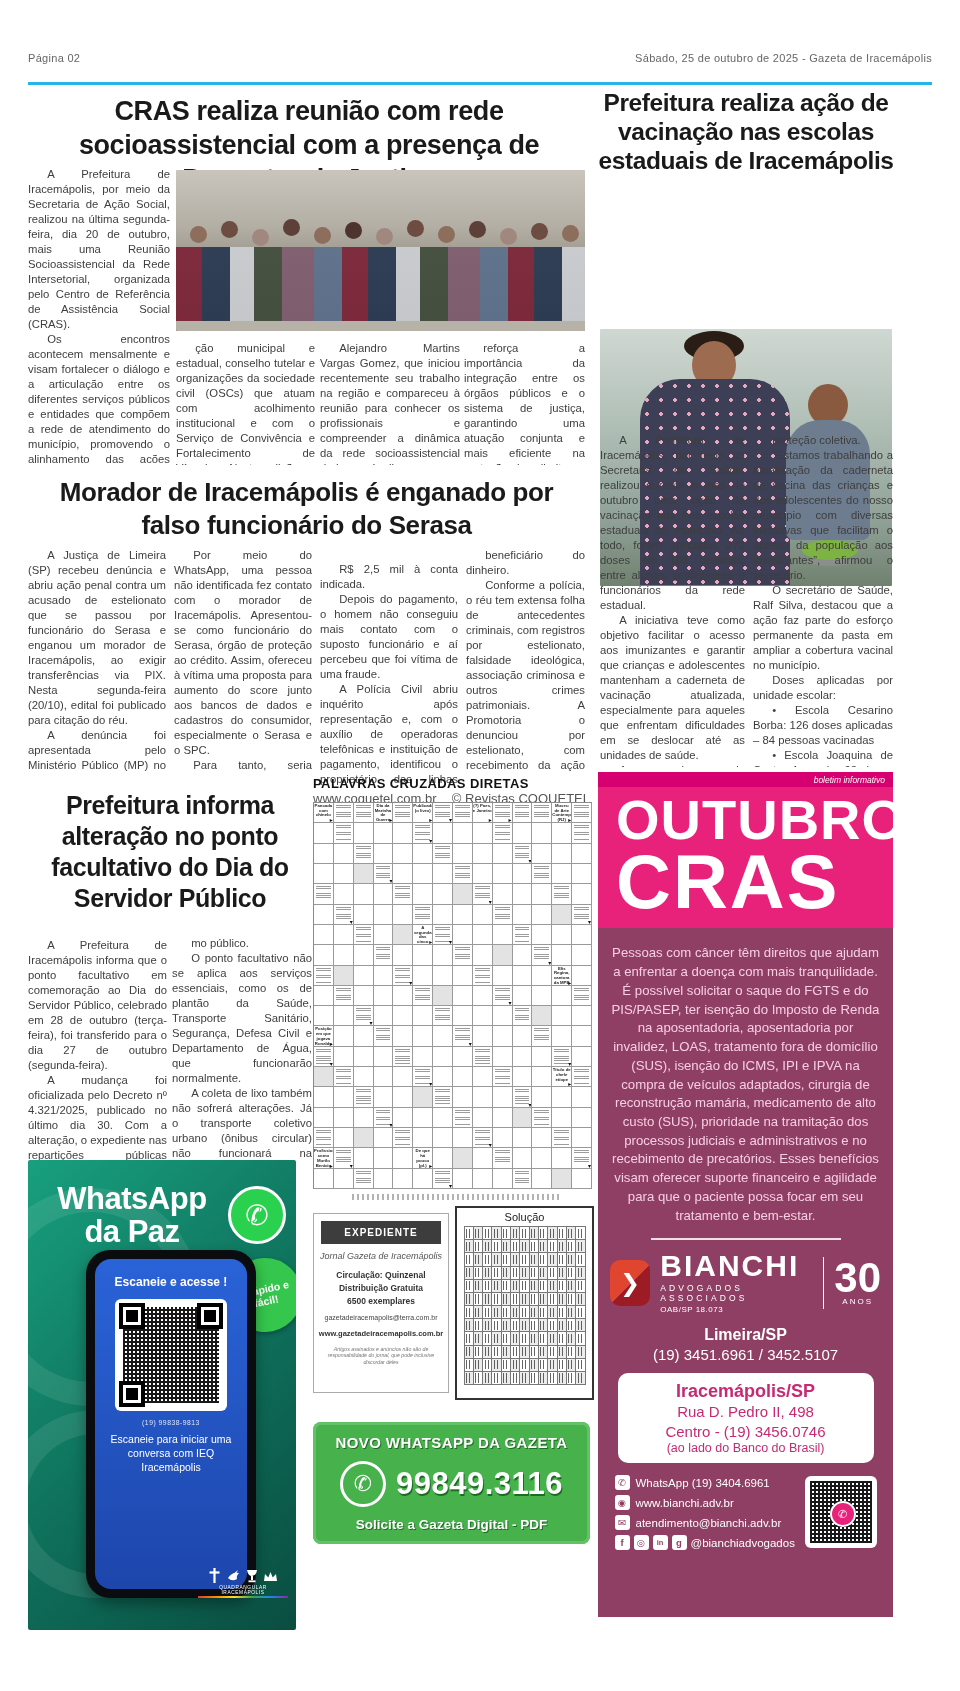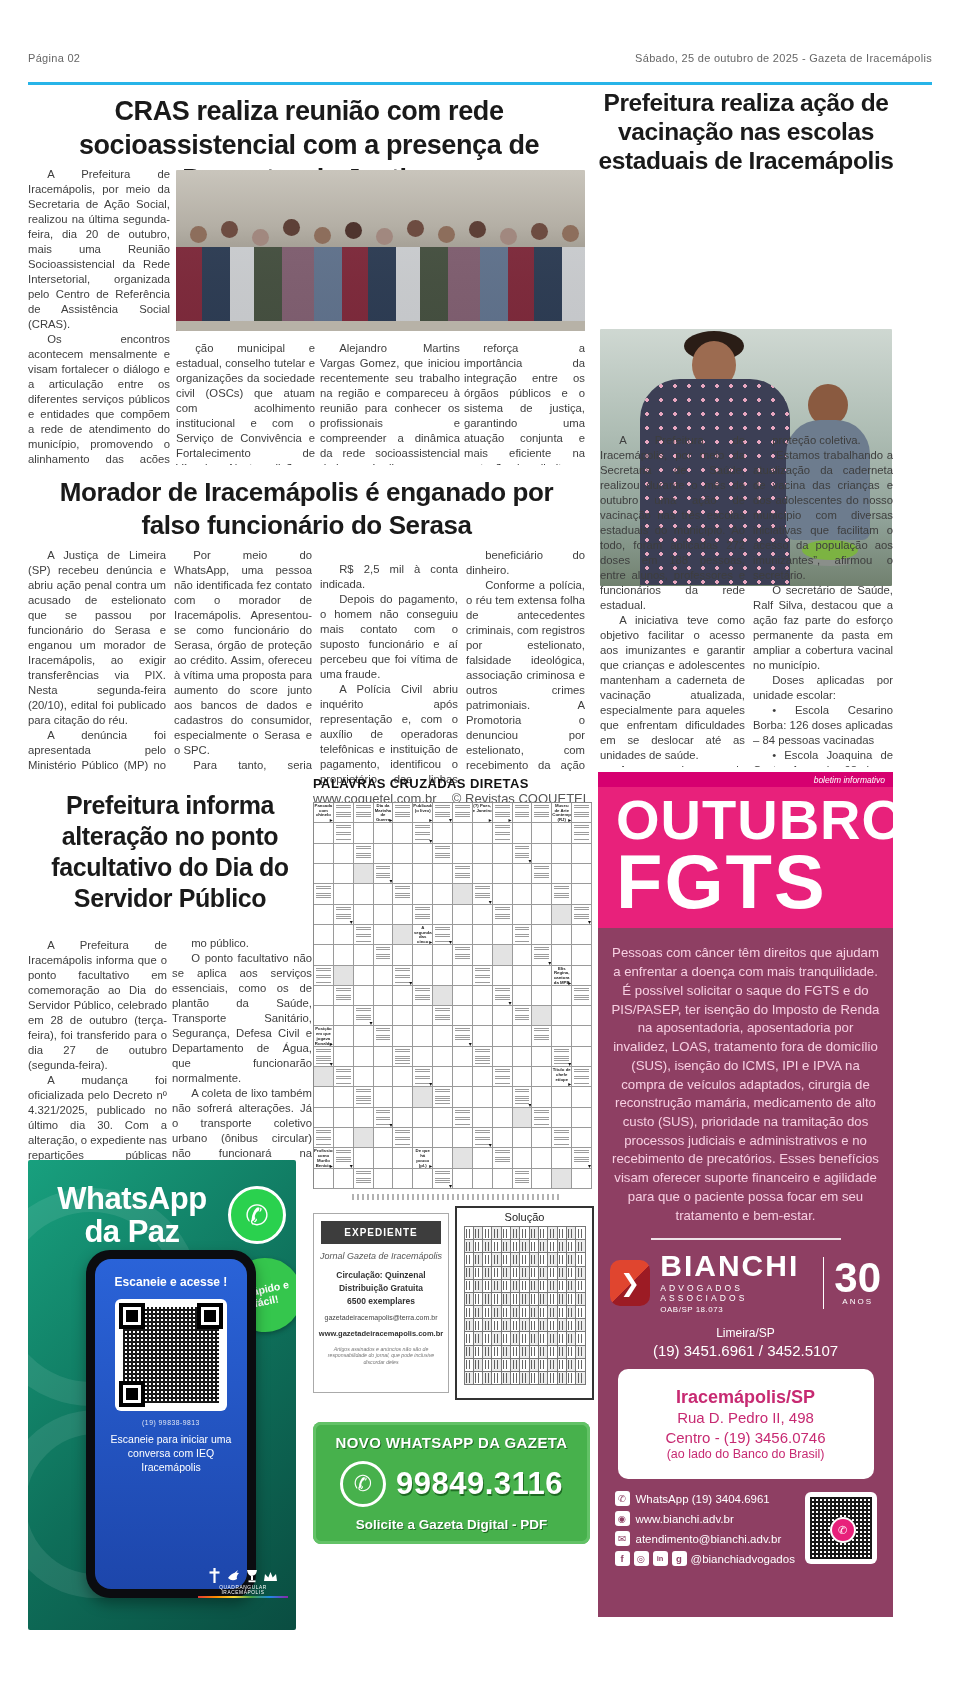--- a/index.html
+++ b/index.html
@@ -112,23 +112,23 @@
            display:flex;align-items:center;justify-content:center;color:#fff;font-size:24px;font-weight:800;}
   .bi-name{color:#fff;text-align:left;}
   .bi-name .n{font-size:30px;font-weight:700;letter-spacing:2px;line-height:1;}
   .bi-name .s{font-size:8.5px;letter-spacing:3.1px;margin-top:2px;}
   .bi-name .o{font-size:8px;letter-spacing:.5px;margin-top:2px;}
   .bi-div{width:1px;height:52px;background:#fff;}
   .bi-30{color:#fff;text-align:center;}
   .bi-30 .num{font-size:42px;font-weight:800;line-height:.9;}
   .bi-30 .lab{font-size:8px;letter-spacing:2px;}
   .rosa-city{color:#fff;margin-top:12px;}
-  .rosa-city .t{font-weight:400;font-size:12px;}
+  .rosa-city .t{font-weight:700;font-size:16px;}
   .rosa-city .p{font-size:15px;margin-top:2px;}
-  .rosa-box{background:#fff;border-radius:10px;width:244px;margin:10px auto 0;padding:18px 6px;color:#c72a72;}
+  .rosa-box{background:#fff;border-radius:10px;width:244px;margin:10px auto 0;padding:8px 6px;color:#c72a72;}
   .rosa-box .t{font-weight:800;font-size:18px;}
   .rosa-box .l{font-size:15px;line-height:1.3;}
   .rosa-box .s{font-size:12.5px;}
   .contacts{position:relative;width:262px;margin:12px auto 0;text-align:left;color:#fff;}
   .c-row{display:flex;align-items:center;gap:6px;margin-top:5px;font-size:11.5px;}
   .c-ic{width:15px;height:15px;border-radius:3px;background:#fff;color:#8e3f63;font-size:9.5px;font-weight:700;
         display:flex;align-items:center;justify-content:center;flex:0 0 15px;}
   .c-soc{display:flex;gap:4px;align-items:center;}
   .rosa-qr{position:absolute;right:0;bottom:2px;width:72px;height:72px;}
   .rosa-qr .qr-pat{inset:5px;}
@@ -795,21 +795,21 @@
       <div class="wa-ring">✆</div>
       <div class="gb-num">99849.3116</div>
     </div>
     <div class="gb-cta">Solicite a Gazeta Digital - PDF</div>
   </div>
 
   <div class="abs rosa" style="left:598px;top:772px;width:295px;height:845px;">
     <div class="rosa-bar">boletim informativo</div>
     <div class="rosa-top">
       <div class="rosa-t1">OUTUBRO</div>
-      <div class="rosa-t2">FGTS</div>
+      <div class="rosa-t2">CRAS</div>
     </div>
     <div class="rosa-body">
       <div class="rosa-p">Pessoas com câncer têm direitos que ajudam a enfrentar a doença com mais tranquilidade. É possível solicitar o saque do FGTS e do PIS/PASEP, ter isenção do Imposto de Renda na aposentadoria, aposentadoria por invalidez, LOAS, tratamento fora de domicílio (SUS), isenção do ICMS, IPI e IPVA na compra de veículos adaptados, cirurgia de reconstrução mamária, medicamento de alto custo (SUS), prioridade na tramitação dos processos judiciais e administrativos e no recebimento de precatórios. Esses benefícios visam oferecer suporte financeiro e agilidade para que o paciente possa focar em seu tratamento e bem-estar.</div>
       <hr class="rosa-hr">
       <div class="bi-row">
         <div class="bi-mark">❯</div>
         <div class="bi-name">
           <div class="n">BIANCHI</div>
           <div class="s">ADVOGADOS ASSOCIADOS</div>
           <div class="o">OAB/SP 18.073</div>

